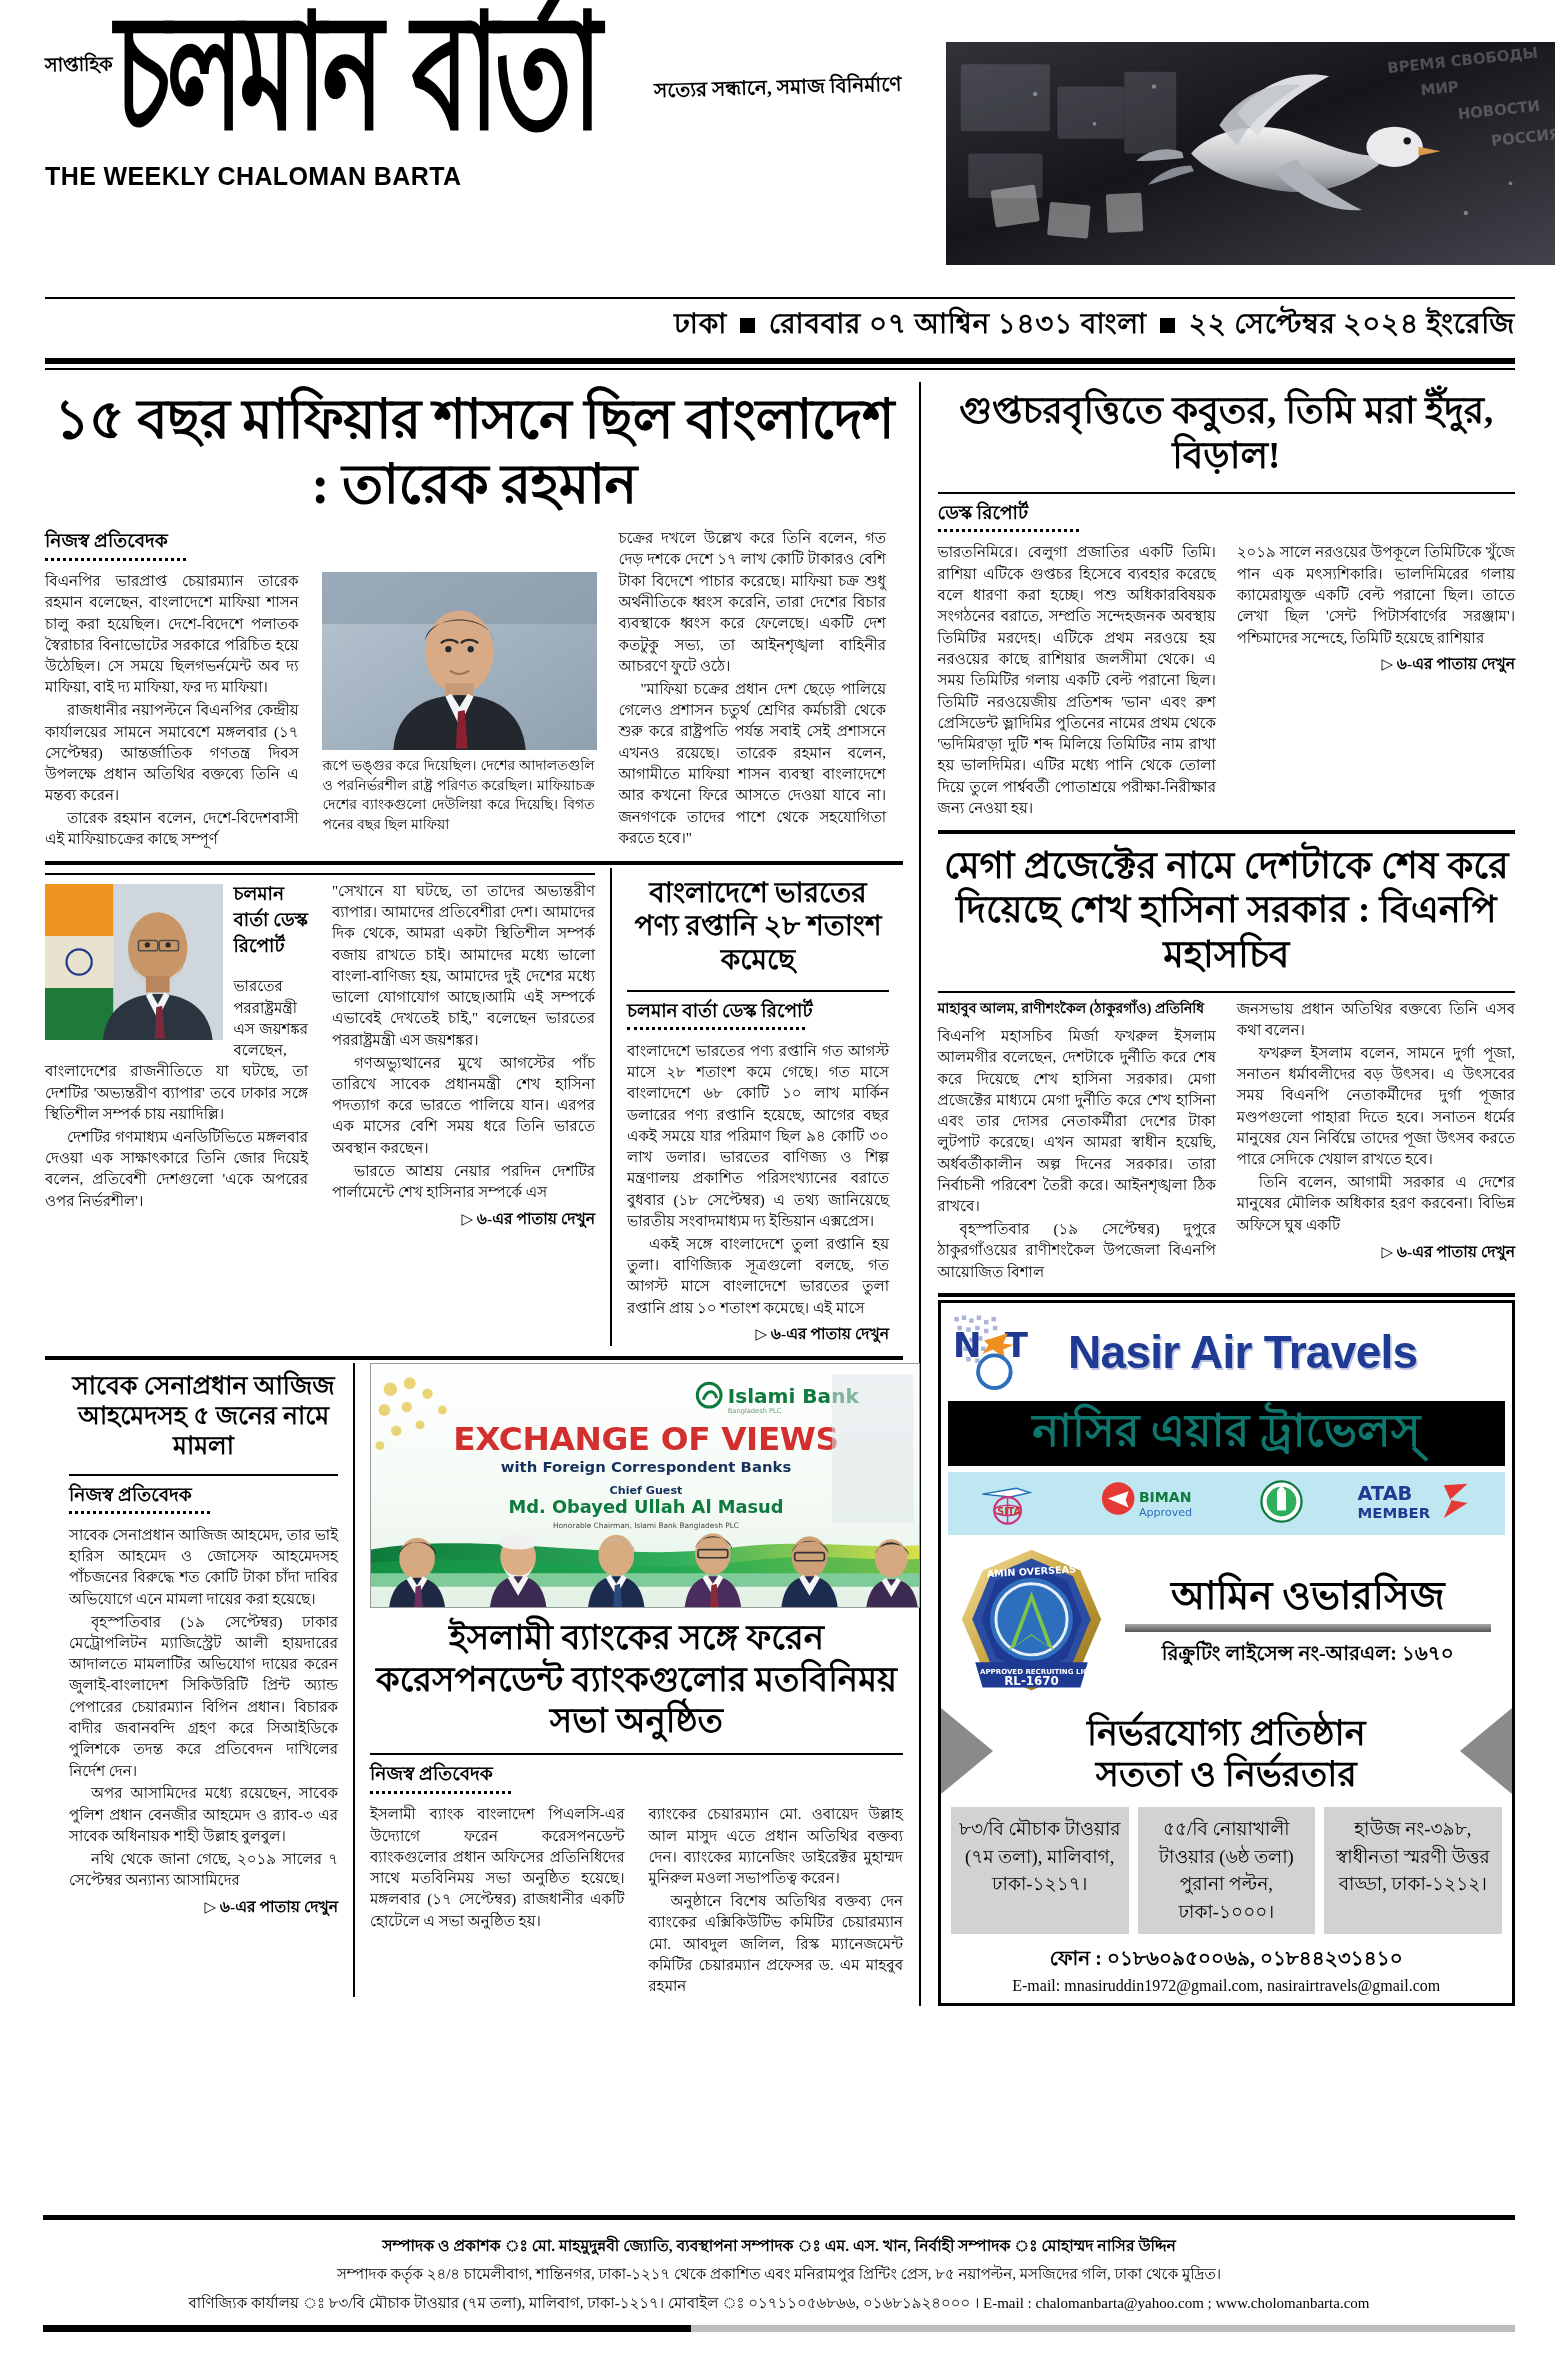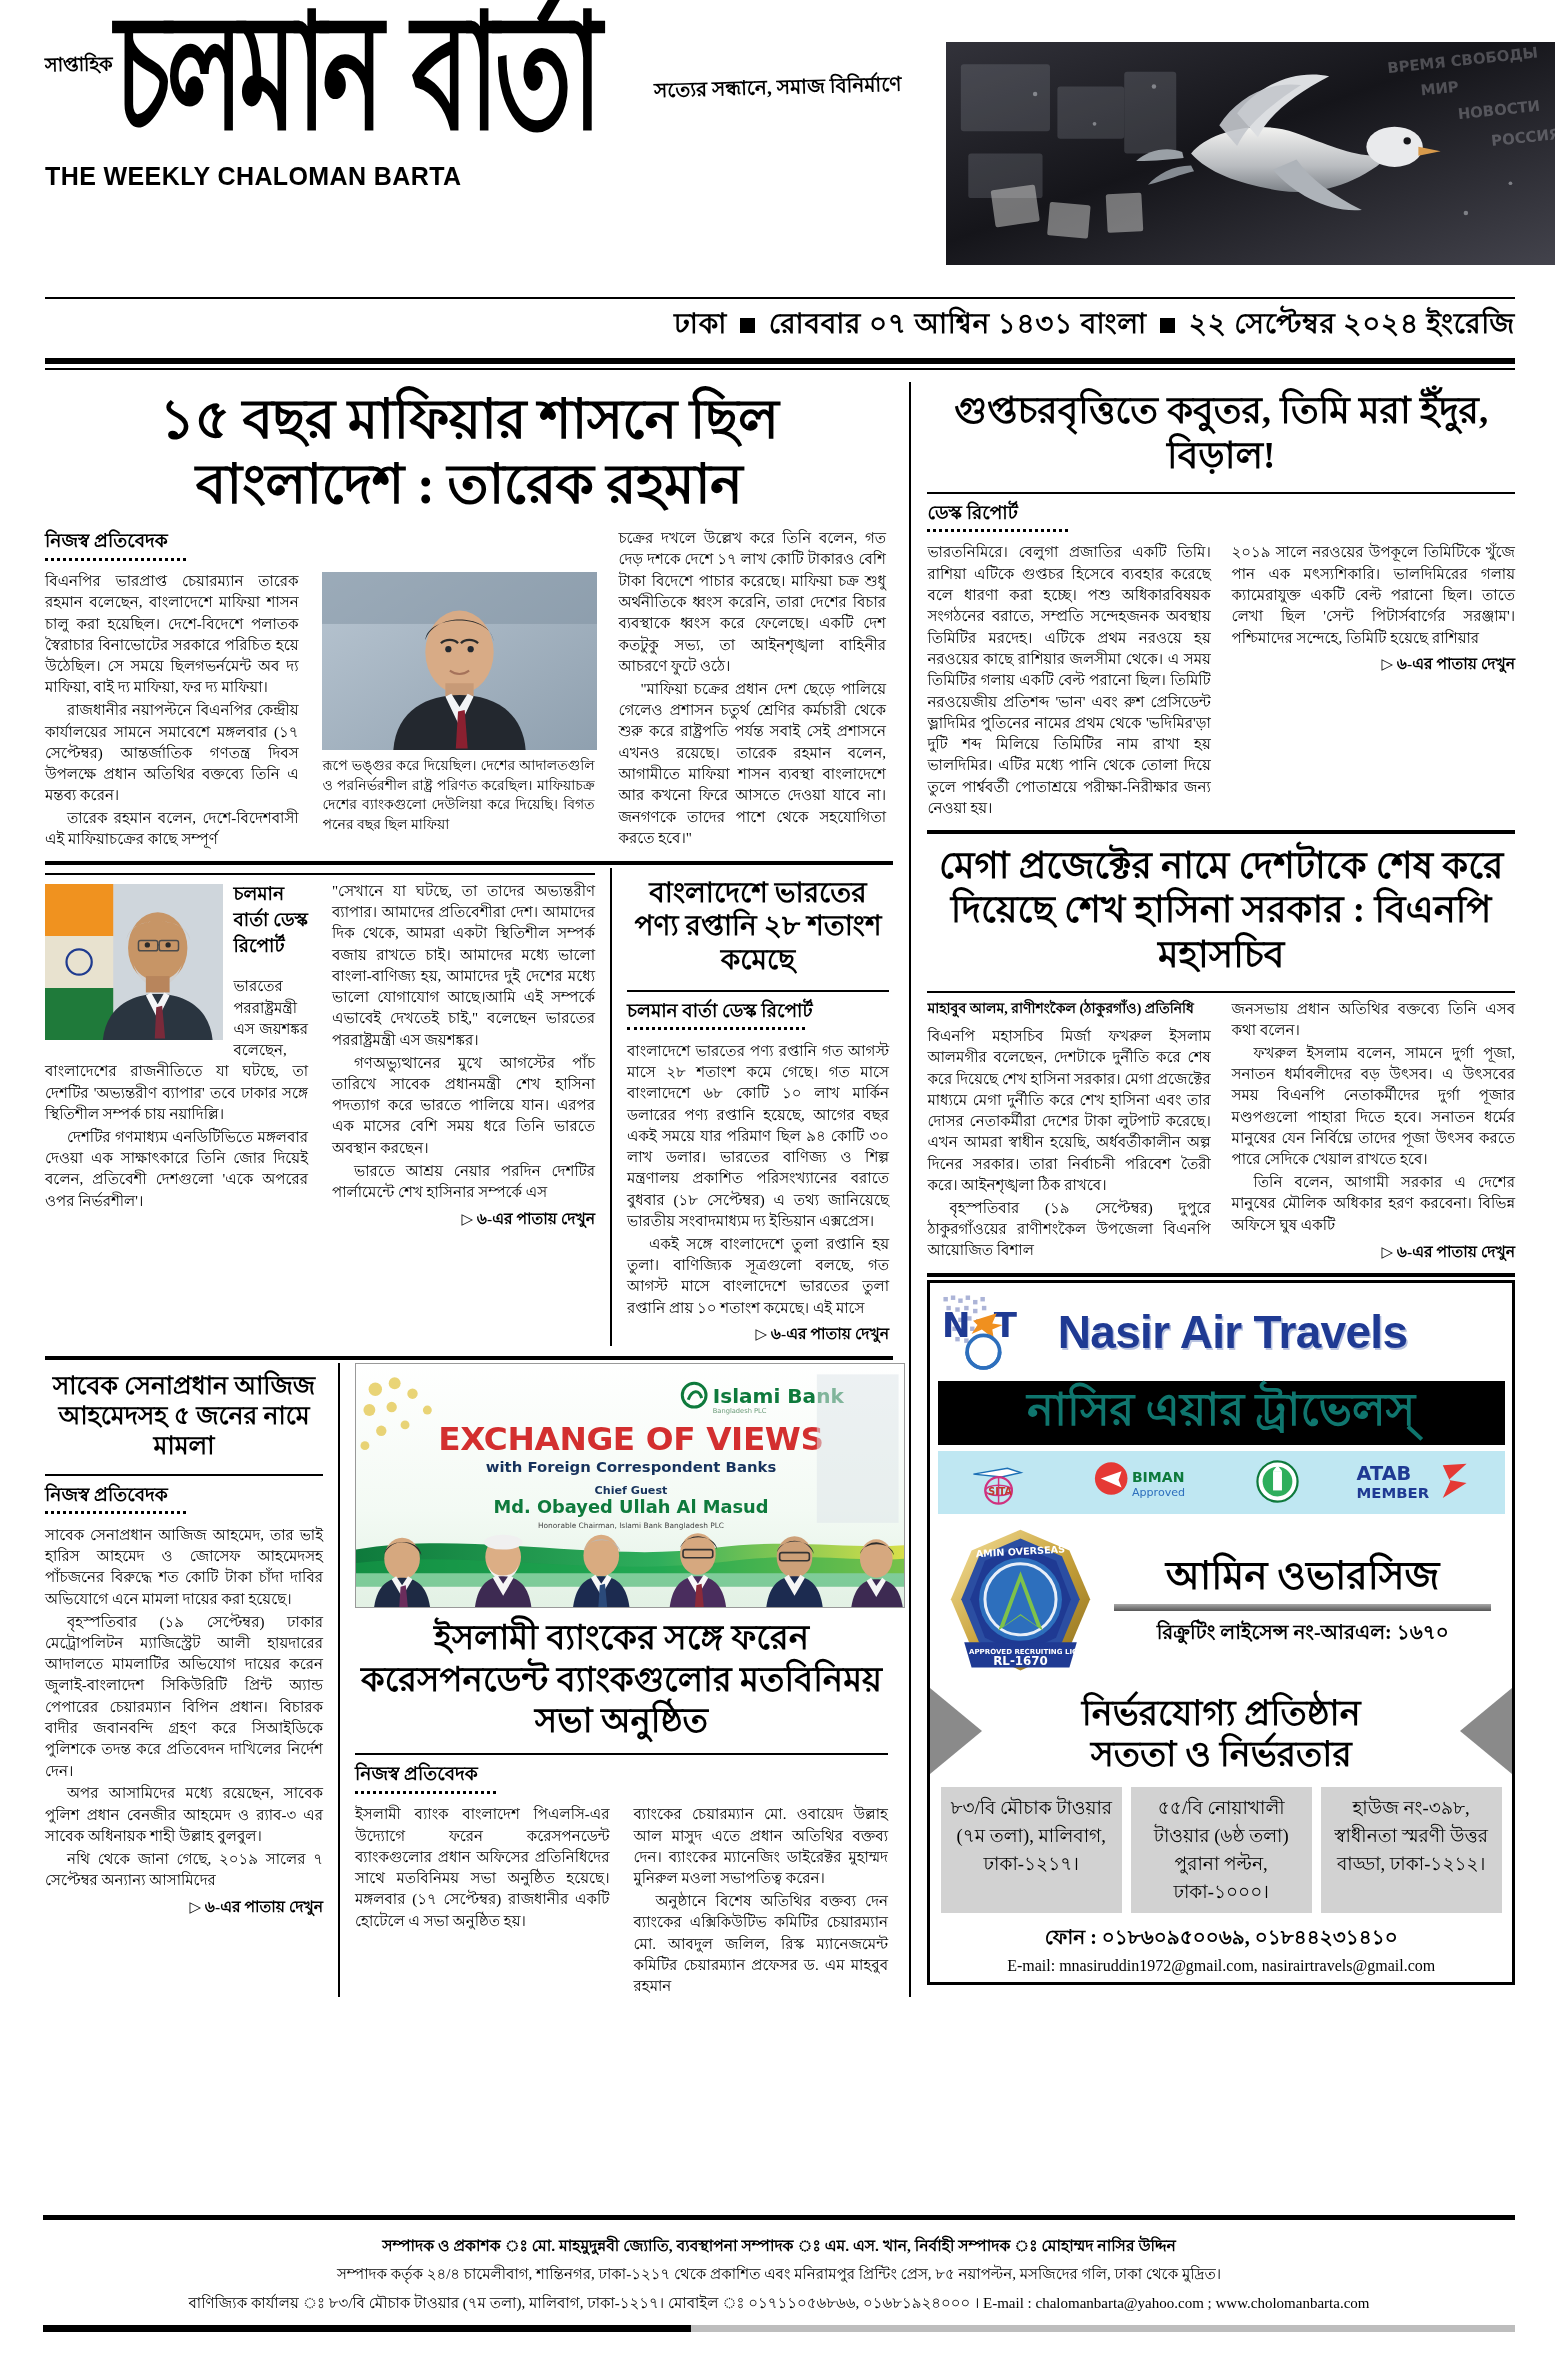--- a/index.html
+++ b/index.html
@@ -335,21 +335,21 @@
             <p class="p">একই সঙ্গে বাংলাদেশে তুলা রপ্তানি হয় তুলা। বাণিজ্যিক সূত্রগুলো বলছে, গত আগস্ট মাসে বাংলাদেশে ভারতের তুলা রপ্তানি প্রায় ১০ শতাংশ কমেছে। এই মাসে</p>
             <div class="jump">
               <span class="tri">▷ </span><span>৬-এর পাতায় দেখুন</span>
             </div>
           </div>
         </div>
       </div>
 
       <div class="divider-thick"></div>
 
-      <div style="display:flex;">
+      <div style="display:flex;margin-left:24px;">
         <div style="width:293px; padding-right:15px;">
           <div class="sec-head xs">সাবেক সেনাপ্রধান আজিজ আহমেদসহ ৫ জনের নামে মামলা</div>
           <div class="divider-thin"></div>
           <div class="c">
             <div class="byline">নিজস্ব প্রতিবেদক</div>
             <div class="bydots"></div>
             <p class="p first">সাবেক সেনাপ্রধান আজিজ আহমেদ, তার ভাই হারিস আহমেদ ও জোসেফ আহমেদসহ পাঁচজনের বিরুদ্ধে শত কোটি টাকা চাঁদা দাবির অভিযোগে এনে মামলা দায়ের করা হয়েছে।</p>
             <p class="p">বৃহস্পতিবার (১৯ সেপ্টেম্বর) ঢাকার মেট্রোপলিটন ম্যাজিস্ট্রেট আলী হায়দারের আদালতে মামলাটির অভিযোগ দায়ের করেন জুলাই-বাংলাদেশ সিকিউরিটি প্রিন্ট অ্যান্ড পেপারের চেয়ারম্যান বিপিন প্রধান। বিচারক বাদীর জবানবন্দি গ্রহণ করে সিআইডিকে পুলিশকে তদন্ত করে প্রতিবেদন দাখিলের নির্দেশ দেন।</p>
             <p class="p">অপর আসামিদের মধ্যে রয়েছেন, সাবেক পুলিশ প্রধান বেনজীর আহমেদ ও র‌্যাব-৩ এর সাবেক অধিনায়ক শাহী উল্লাহ বুলবুল।</p>
             <p class="p">নথি থেকে জানা গেছে, ২০১৯ সালের ৭ সেপ্টেম্বর অন্যান্য আসামিদের</p>

